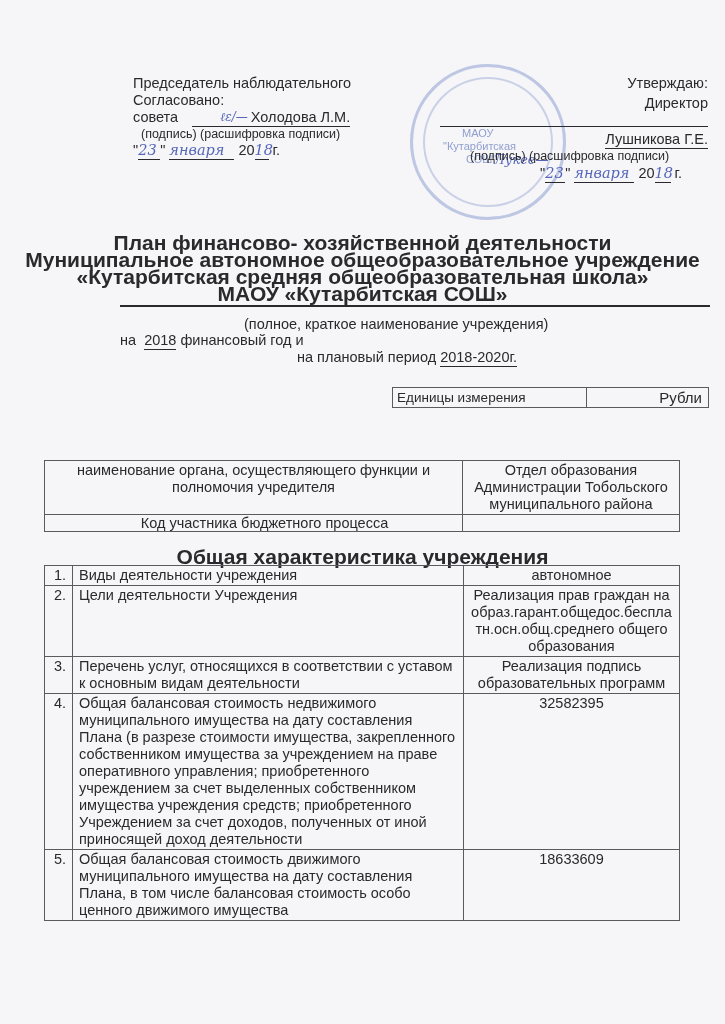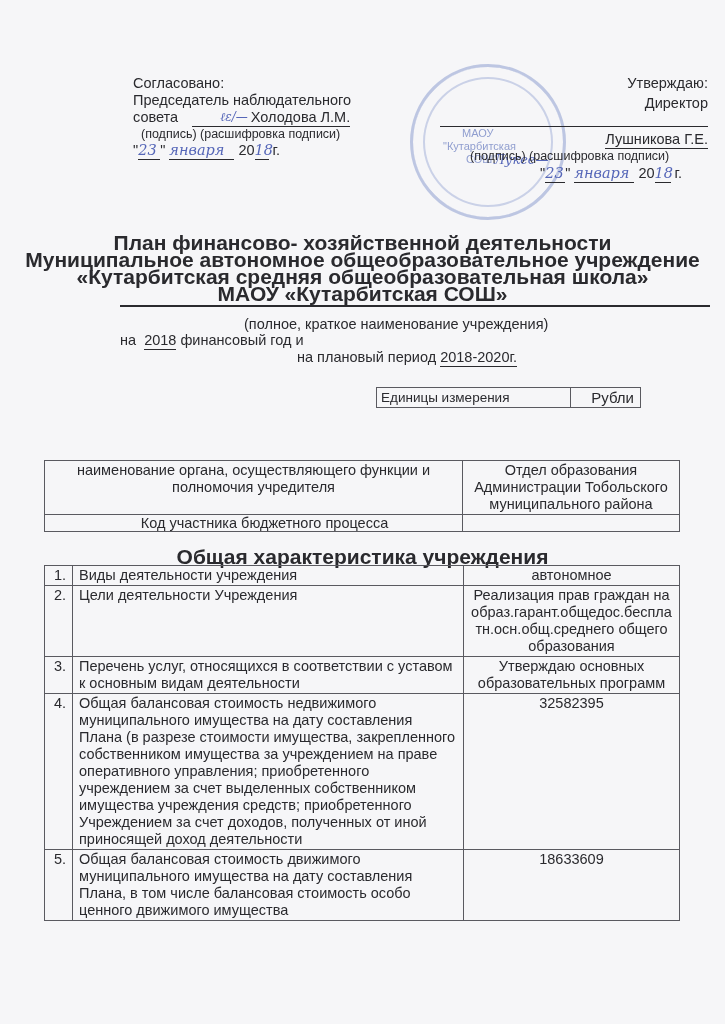--- a/index.html
+++ b/index.html
@@ -28,22 +28,22 @@
   .rule { height:0; border-top:2px solid #2a2a2e; }
 
   table { border-collapse:collapse; position:absolute; }
   td { border:1px solid #5a5a60; vertical-align:top; padding:1px 6px; font-size:14.5px; line-height:17px; color:#2a2a2e; }
   .center { text-align:center; }
 </style>
 </head>
 <body>
 
 <div class="abs t14" style="left:133px;top:75px;">
+  <div>Председатель наблюдательного</div>
   <div>Согласовано:</div>
-  <div>Председатель наблюдательного</div>
   <div>
     <span>совета</span>
     <span class="ul" style="width:158px;margin-left:10px;text-align:right;">
       <span class="hand" style="float:left;margin-left:28px;font-size:12px;">ℓε/—</span>
       <span>Холодова Л.М.</span>
     </span>
   </div>
   <div class="t12" style="margin-left:8px;">(подпись) (расшифровка подписи)</div>
   <div>"<span class="ul hand" style="width:22px;">23</span>" <span class="ul hand" style="width:65px;">января</span> <span>20</span><span class="ul hand" style="width:14px;">18</span> <span>г.</span></div>
 </div>
@@ -73,21 +73,21 @@
 <div class="abs t14" style="left:120px;top:332px;">
   <span>на</span>&nbsp;
   <span class="ul">2018</span>
   <span>финансовый год и</span>
 </div>
 <div class="abs t14" style="left:297px;top:349px;">
   <span>на плановый период</span>
   <span class="ul">2018-2020г.</span>
 </div>
 
-<table style="left:376px;top:387px;width:265px;">
+<table style="left:392px;top:387px;width:317px;">
   <tbody>
       <tr>
     <td style="width:185px;padding:1px 4px;font-size:13.5px;">Единицы    измерения</td>
     <td style="text-align:right;padding:1px 6px;font-size:15px;">Рубли</td>
   </tr>
 </tbody>
   </table>
 
 <table style="left:44px;top:425px;width:636px;margin-top:35px;">
   <tbody>
@@ -112,21 +112,21 @@
     <td class="center">автономное</td>
   </tr>
   <tr>
     <td style="text-align:right;">2.</td>
     <td>Цели деятельности Учреждения</td>
     <td class="center" style="word-break:break-all;height:68px;">Реализация прав граждан на образ.гарант.общедос.бесплатн.осн.общ.среднего общего образования</td>
   </tr>
   <tr>
     <td style="text-align:right;">3.</td>
     <td>Перечень услуг, относящихся в соответствии с уставом к основным видам деятельности</td>
-    <td class="center">Утверждаю основных образовательных программ</td>
+    <td class="center">Реализация подпись образовательных программ</td>
   </tr>
   <tr>
     <td style="text-align:right;">4.</td>
     <td style="height:152px;">Общая балансовая стоимость недвижимого муниципального имущества на дату составления Плана (в разрезе стоимости имущества, закрепленного собственником имущества за учреждением на праве оперативного управления; приобретенного учреждением за счет выделенных собственником имущества учреждения средств; приобретенного Учреждением за счет доходов, полученных от иной приносящей доход деятельности</td>
     <td class="center">32582395</td>
   </tr>
   <tr>
     <td style="text-align:right;">5.</td>
     <td style="height:68px;">Общая балансовая стоимость движимого муниципального имущества на дату составления Плана, в том числе балансовая стоимость особо ценного движимого имущества</td>
     <td class="center">18633609</td>

